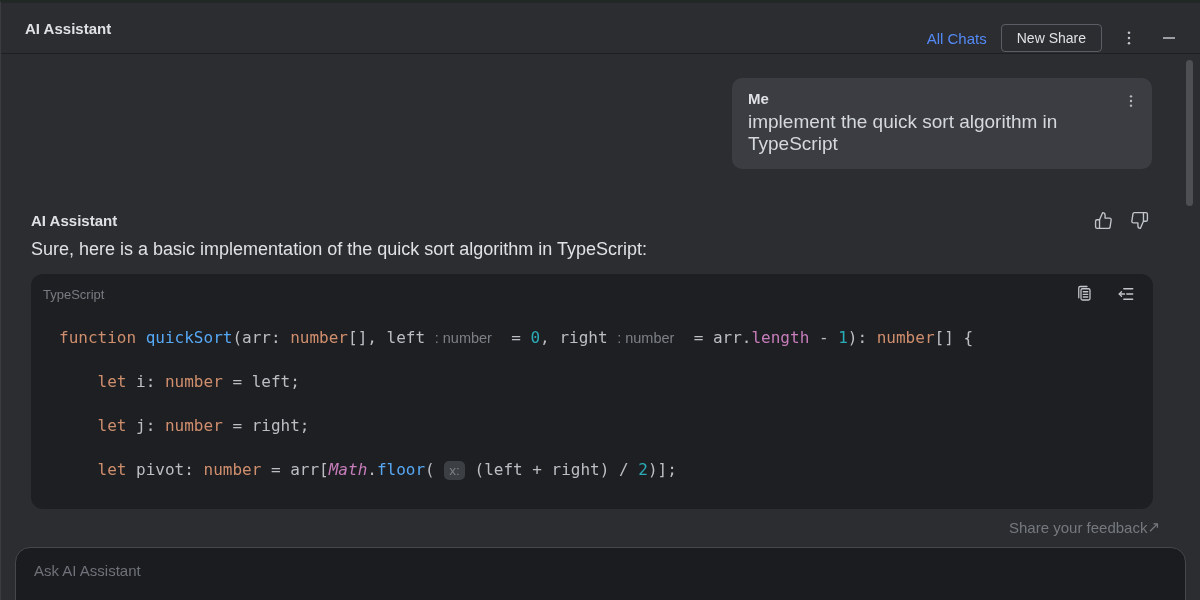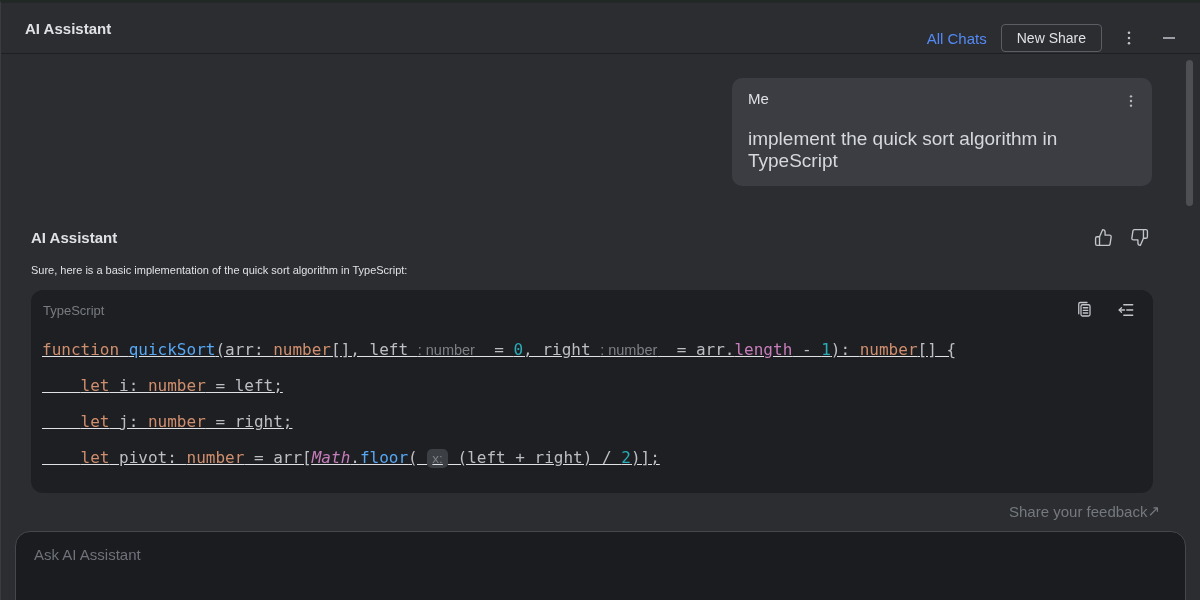--- a/index.html
+++ b/index.html
@@ -26,37 +26,37 @@
                border:1px solid #5a5d63;border-radius:4px;padding:5px 15px;cursor:pointer;
                font-family:"Liberation Sans",sans-serif;}
   .iconbtn{width:26px;height:26px;display:flex;align-items:center;justify-content:center;
            color:#c2c5cb;cursor:pointer;border-radius:4px;}
   .iconbtn svg{display:block;}
 
   
   .chat{flex:1;padding:0 48px 0 30px;position:relative;}
   .bubble-user{margin:24px 0 0 auto;width:420px;background:var(--bubble-bg);
                border-radius:10px;padding:12px 16px 14px 16px;position:relative;}
-  .bubble-author{font-size:15px;font-weight:400;color:var(--text-primary);margin-bottom:21px;}
+  .bubble-author{font-size:15px;font-weight:700;color:var(--text-primary);margin-bottom:4px;}
   .bubble-text{font-size:19px;color:#d5d8dd;}
   .bubble-kebab{position:absolute;top:10px;right:8px;color:#b6b9bf;}
 
   .ai-header{margin-top:38px;display:flex;align-items:center;}
   .ai-name{font-size:15px;font-weight:700;color:var(--text-primary);}
   .ai-actions{margin-left:auto;display:flex;gap:10px;color:#d2d4d9;}
-  .ai-intro{margin-top:14px;font-size:11px;color:var(--text-primary);}
+  .ai-intro{margin-top:6px;font-size:18px;color:var(--text-primary);}
 
   
   .code-block{margin-top:14px;width:1122px;background:var(--code-bg);border-radius:12px;
               padding:0 0 16px 0;}
   .code-header{height:40px;display:flex;align-items:center;padding:0 14px 0 12px;}
   .code-lang{font-size:13px;color:#787c82;}
   .code-header-icons{margin-left:auto;display:flex;gap:16px;color:#9da0a8;}
-  .code-lines{padding:2px 12px 0 11px;font-family:"DejaVu Sans Mono","Liberation Mono",monospace;
-              font-size:16px;line-height:36px;white-space:pre;text-decoration:underline;}
+  .code-lines{padding:2px 12px 0 28px;font-family:"DejaVu Sans Mono","Liberation Mono",monospace;
+              font-size:16px;line-height:44px;white-space:pre;}
   .tok-p{color:var(--code-plain);}
   .tok-k{color:var(--code-keyword);}
   .tok-f{color:var(--code-function);}
   .tok-n{color:var(--code-number);}
   .tok-prop{color:var(--code-property);}
   .tok-cls{color:var(--code-property);font-style:italic;}
   .tok-h{color:var(--code-hint);font-family:"Liberation Sans",sans-serif;font-size:14.5px;}
   .tok-chip{color:var(--code-hint);font-family:"Liberation Sans",sans-serif;font-size:13.5px;
             background:var(--hint-chip-bg);border-radius:5px;padding:2px 5px;}
 

